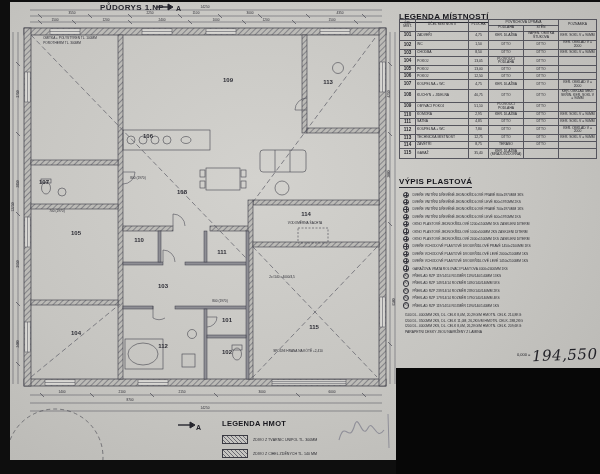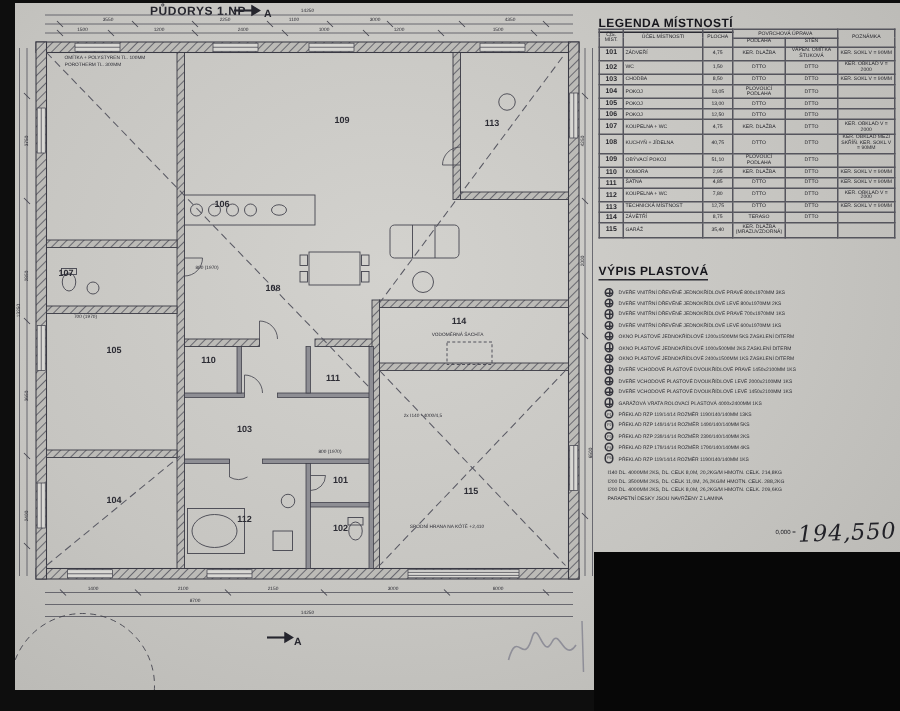--- a/index.html
+++ b/index.html
@@ -469,20 +469,37 @@
           <div>I200 DL. 4000MM 2KS, DL. CELK 8,0M, 26,2KG/M HMOTN. CELK. 209,6KG</div>
           <div>PARAPETNÍ DESKY JSOU NAVRŽENY Z LAMINA</div>
         </div>
     </div>
   </div>
 
   <div id="elevation">
     <span class="pre">0,000 =</span><span class="val">194,550</span>
   </div>
 
+  <div id="hmot">
+    <span class="sec-title">LEGENDA HMOT</span>
+    <div id="hmot-items">
+        <div class="hmot-row">
+          <div class="hmot-swatch"></div>
+          <div class="hmot-label">ZDIVO Z TVÁRNIC UNIPOL TL. 300MM</div>
+        </div>
+        <div class="hmot-row">
+          <div class="hmot-swatch"></div>
+          <div class="hmot-label">ZDIVO Z CIHEL ZDĚNÝCH TL. 140 MM</div>
+        </div>
+        <div class="hmot-row">
+          <div class="hmot-swatch"></div>
+          <div class="hmot-label">ZDIVO Z CP NA MC</div>
+        </div>
+      </div>
+  </div>
 
   <svg id="signature" width="58" height="40" viewBox="0 0 58 40">
     <path d="M3,28 C9,6 13,34 19,12 C23,2 26,28 32,16 C37,6 40,30 48,18" stroke="#7e7e8c" stroke-width="1.1" fill="none"></path>
     <line x1="52" y1="2" x2="53" y2="36" stroke="#7e7e8c" stroke-width="1"></line>
   </svg>
 
   <div id="edge-left" class="scan-edge"></div>
   <div id="edge-top" class="scan-edge"></div>
   <div id="edge-bottom" class="scan-edge"></div>
   <div id="redaction"></div>

